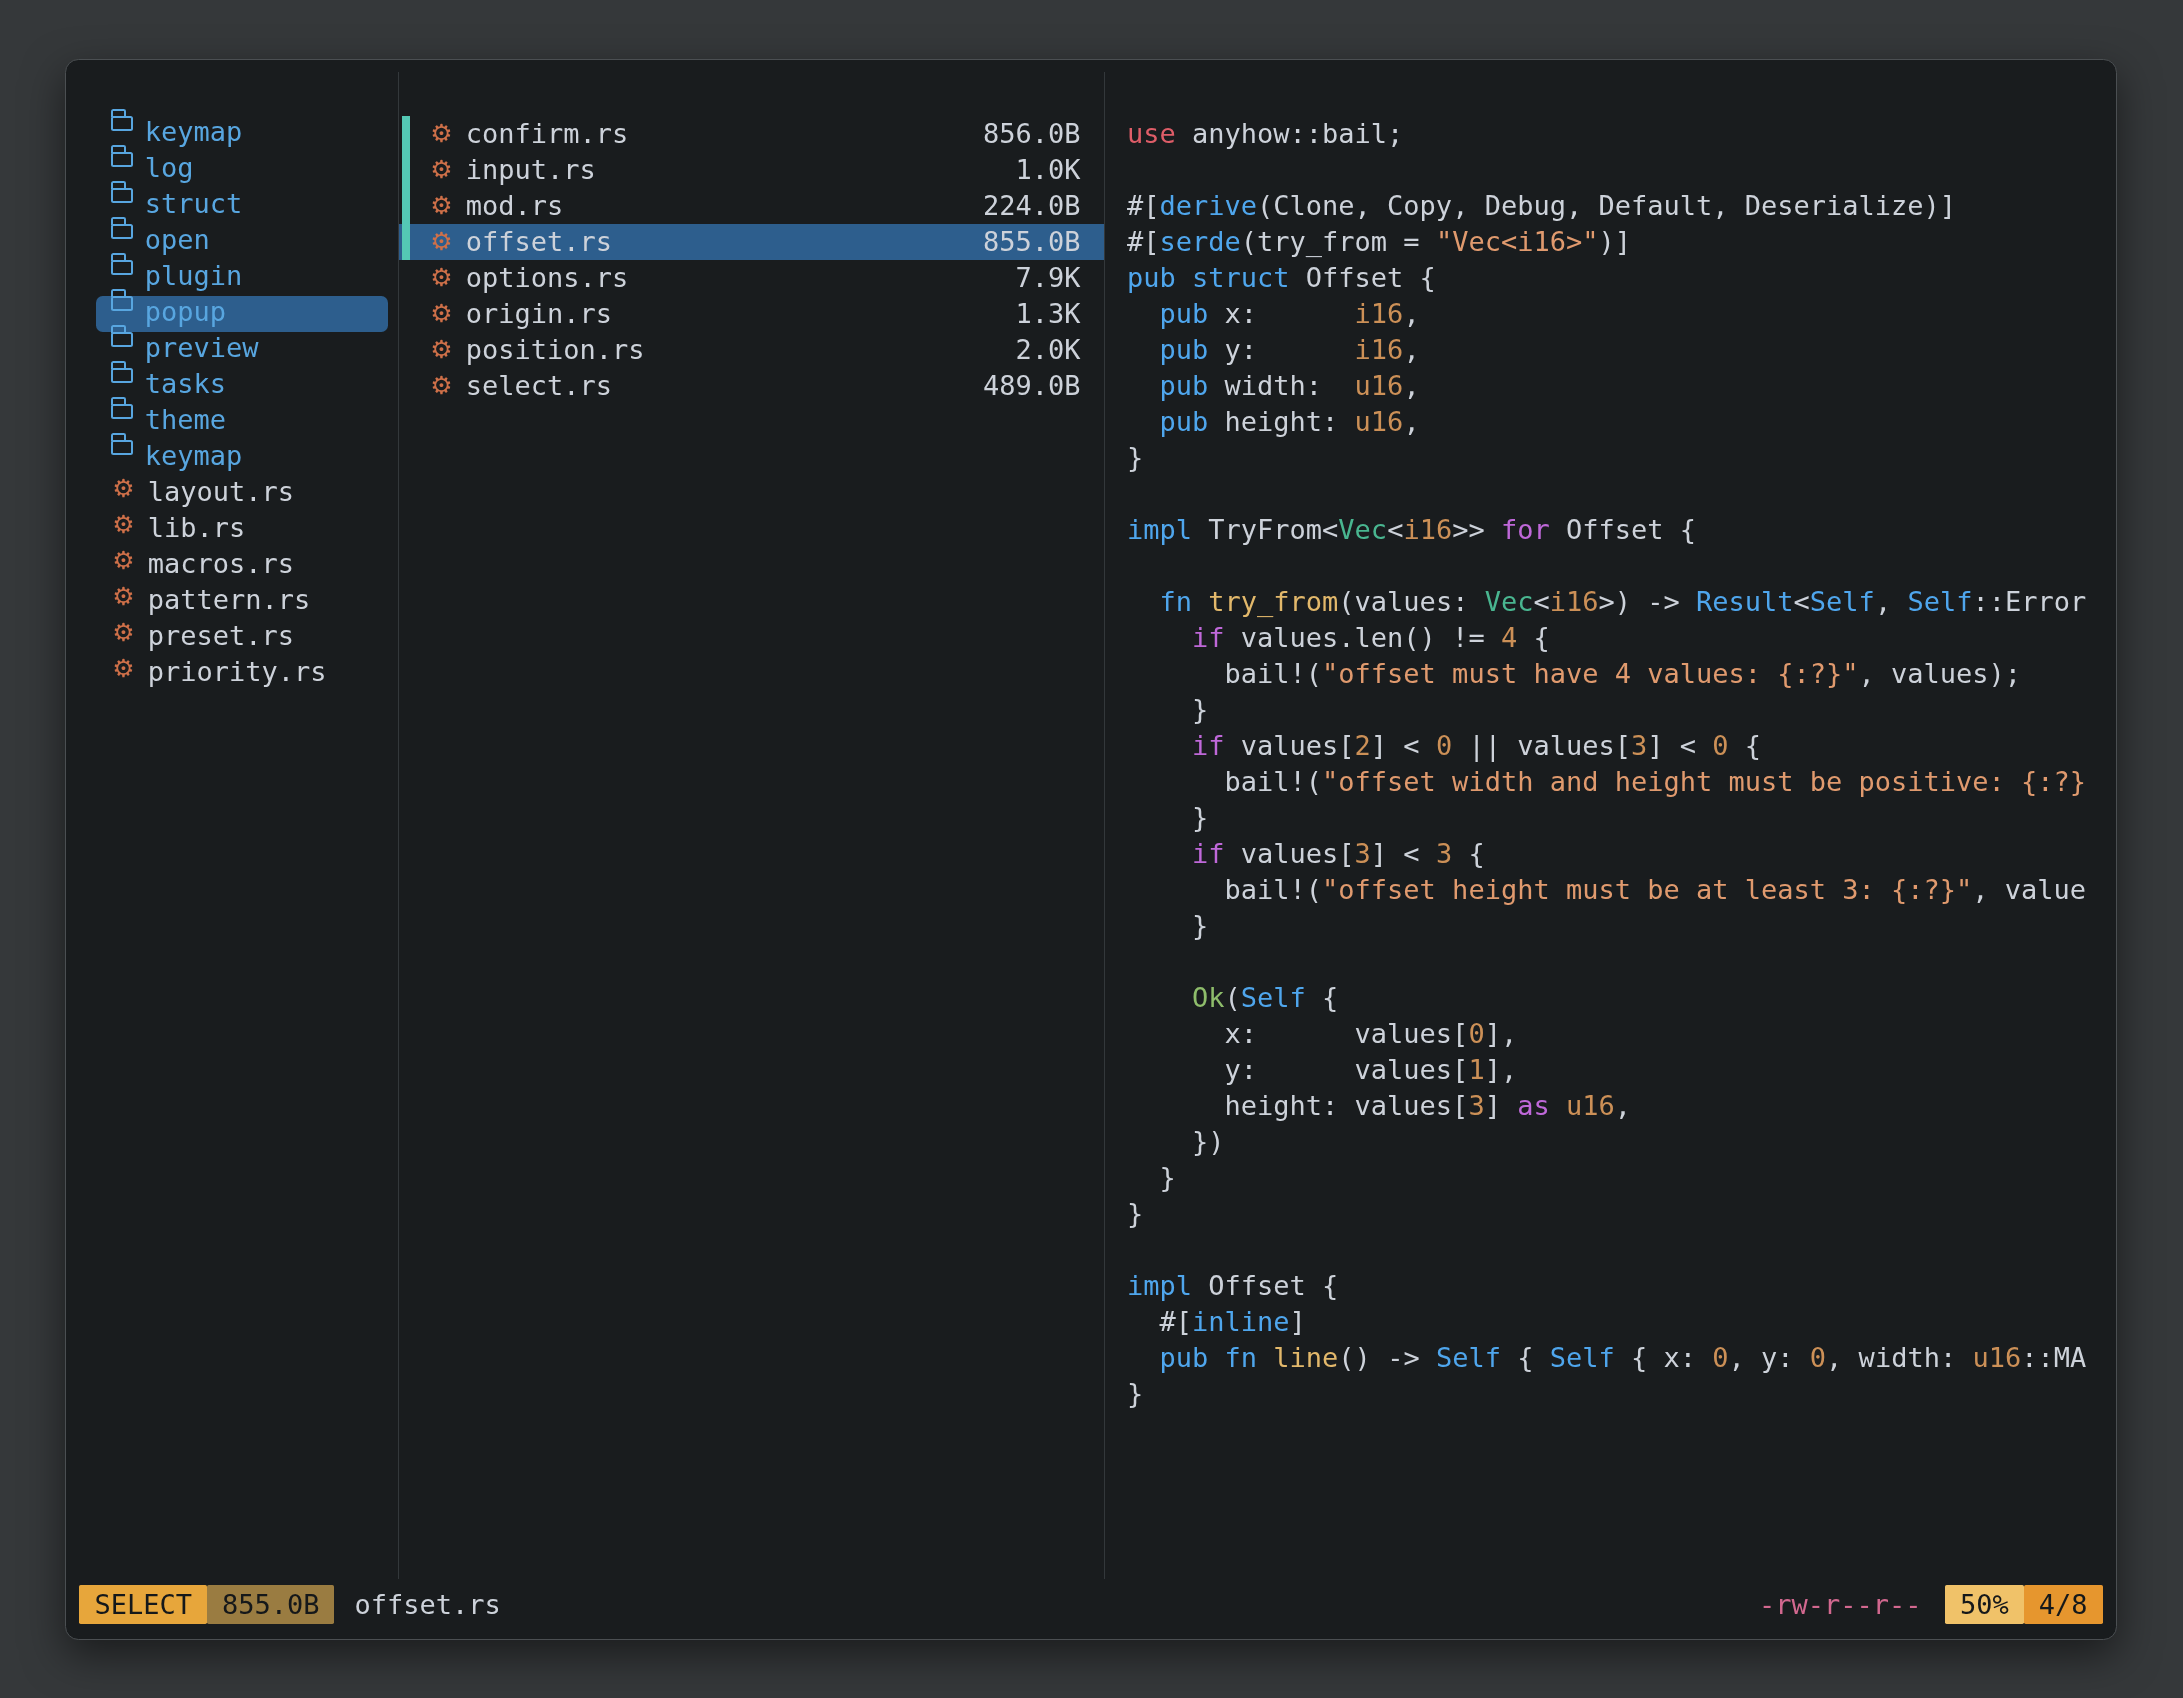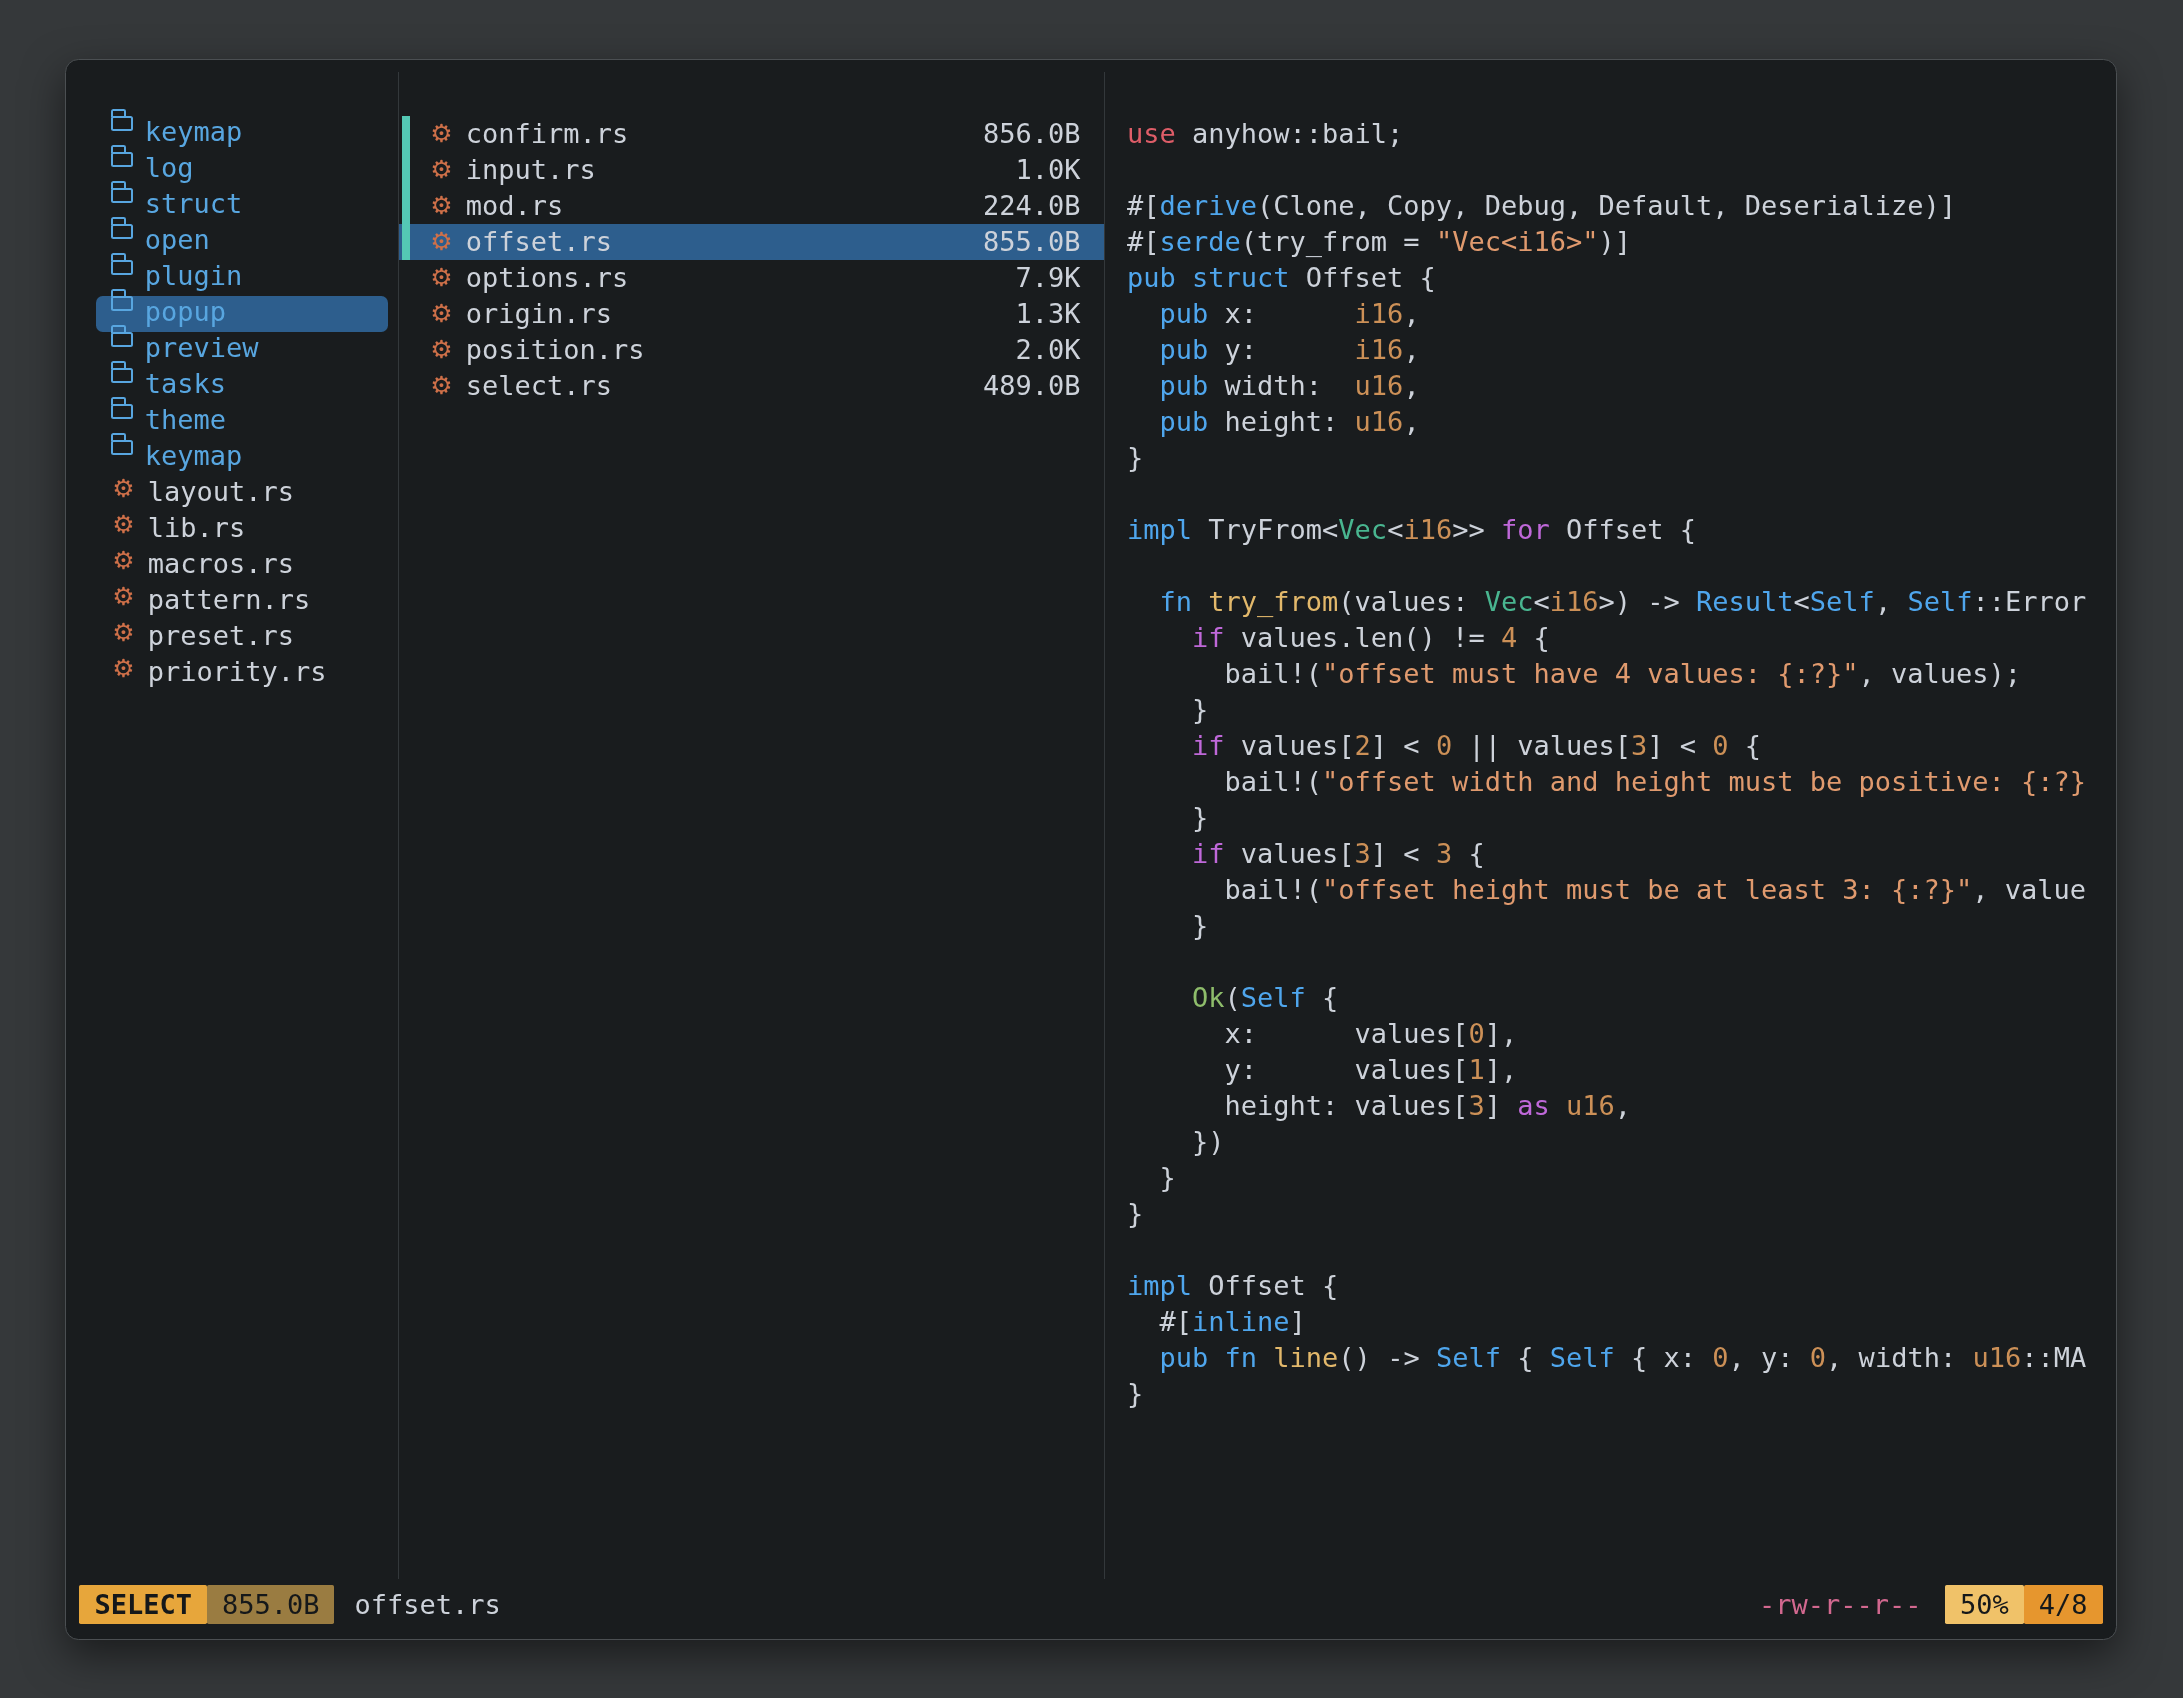--- a/index.html
+++ b/index.html
@@ -31,21 +31,21 @@
   .c-kw{color:var(--code-kw,#4fa6ed)}
   .c-pur{color:var(--code-pur,#bf68d9)}
   .c-org{color:var(--code-org,#cc9057)}
   .c-str{color:var(--code-str,#e09a6e)}
   .c-grn{color:var(--code-grn,#8ebd6b)}
   .c-red{color:var(--code-red,#de5d68)}
   .c-yel{color:var(--code-yel,#e2b86b)}
   .c-typ{color:var(--code-typ,#49b690)}
   .statusbar{flex:none;display:flex;align-items:center;height:40px;margin:0 13.4px 15px 13.4px;white-space:pre}
   .chip{display:inline-flex;align-items:center;height:39px;padding:0 15px;border-radius:1.7px;color:var(--chip_text,#15181a)}
-  .chip.mode{background:var(--chip_mode_bg,#e7a63b);font-weight:bold}
+  .chip.mode{background:var(--chip_mode_bg,#e7a63b);font-weight:normal}
   .chip.size{background:var(--chip_size_bg,#9a7c41)}
   .status-fname{margin-left:20px;color:var(--text,#cdd2da)}
   .spacer{flex:1}
   .perms{color:var(--perms_pink,#d2688f);margin-right:23.5px}
   .chip.percent{background:var(--chip_percent_bg,#f0c269)}
   .chip.pos{background:var(--chip_pos_bg,#e6962e)}
 </style>
 </head>
 <body>
 

